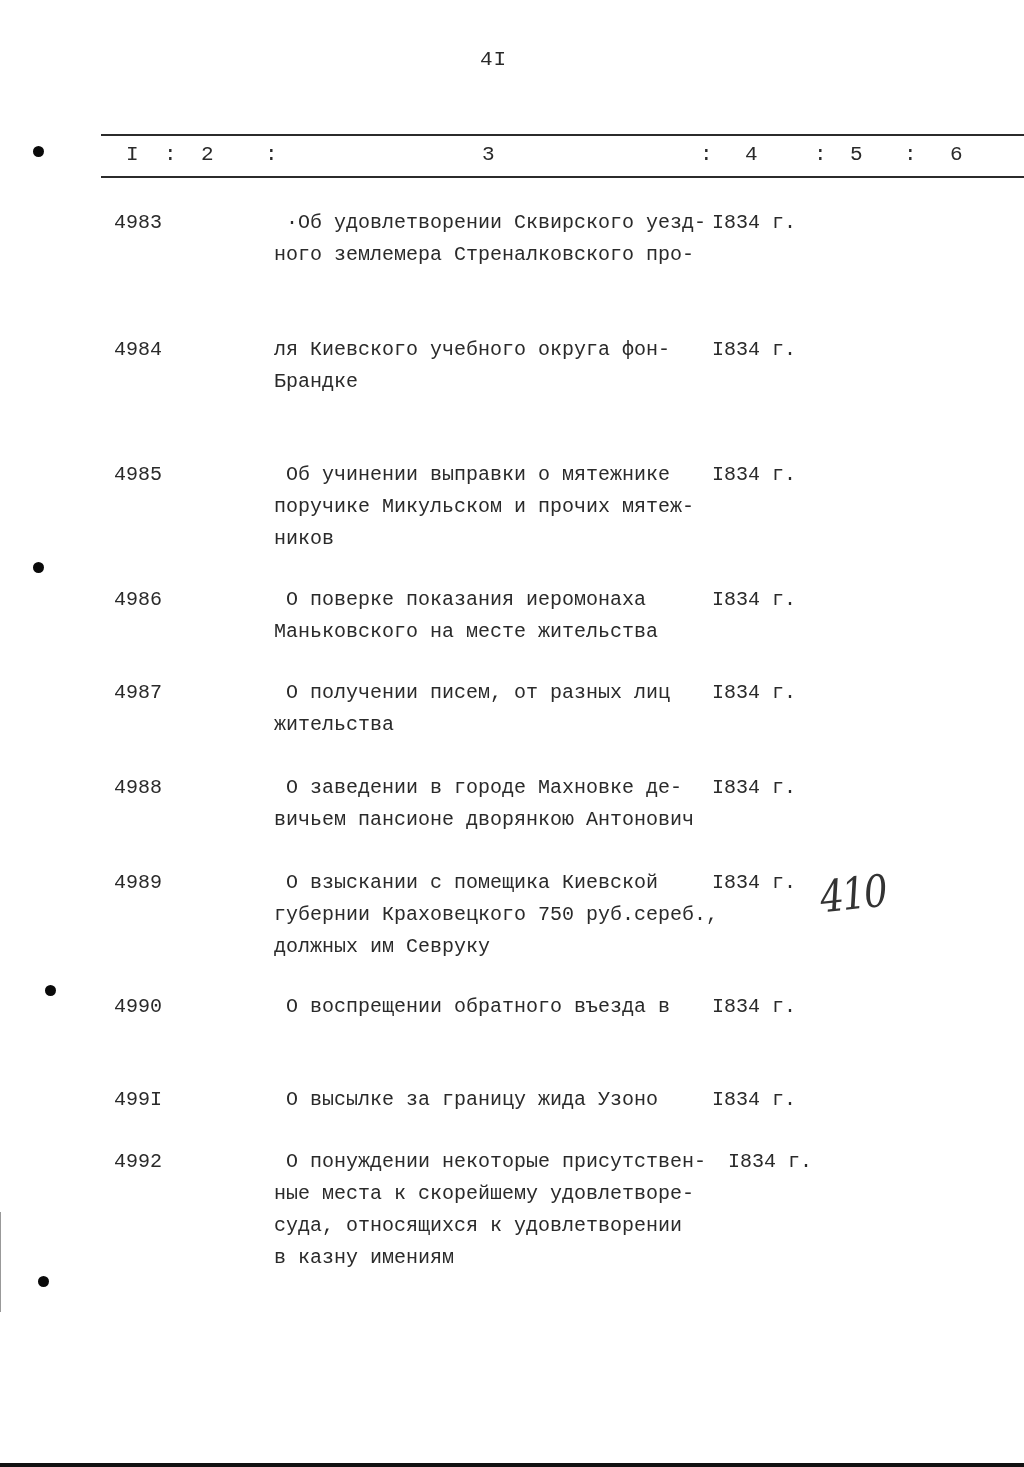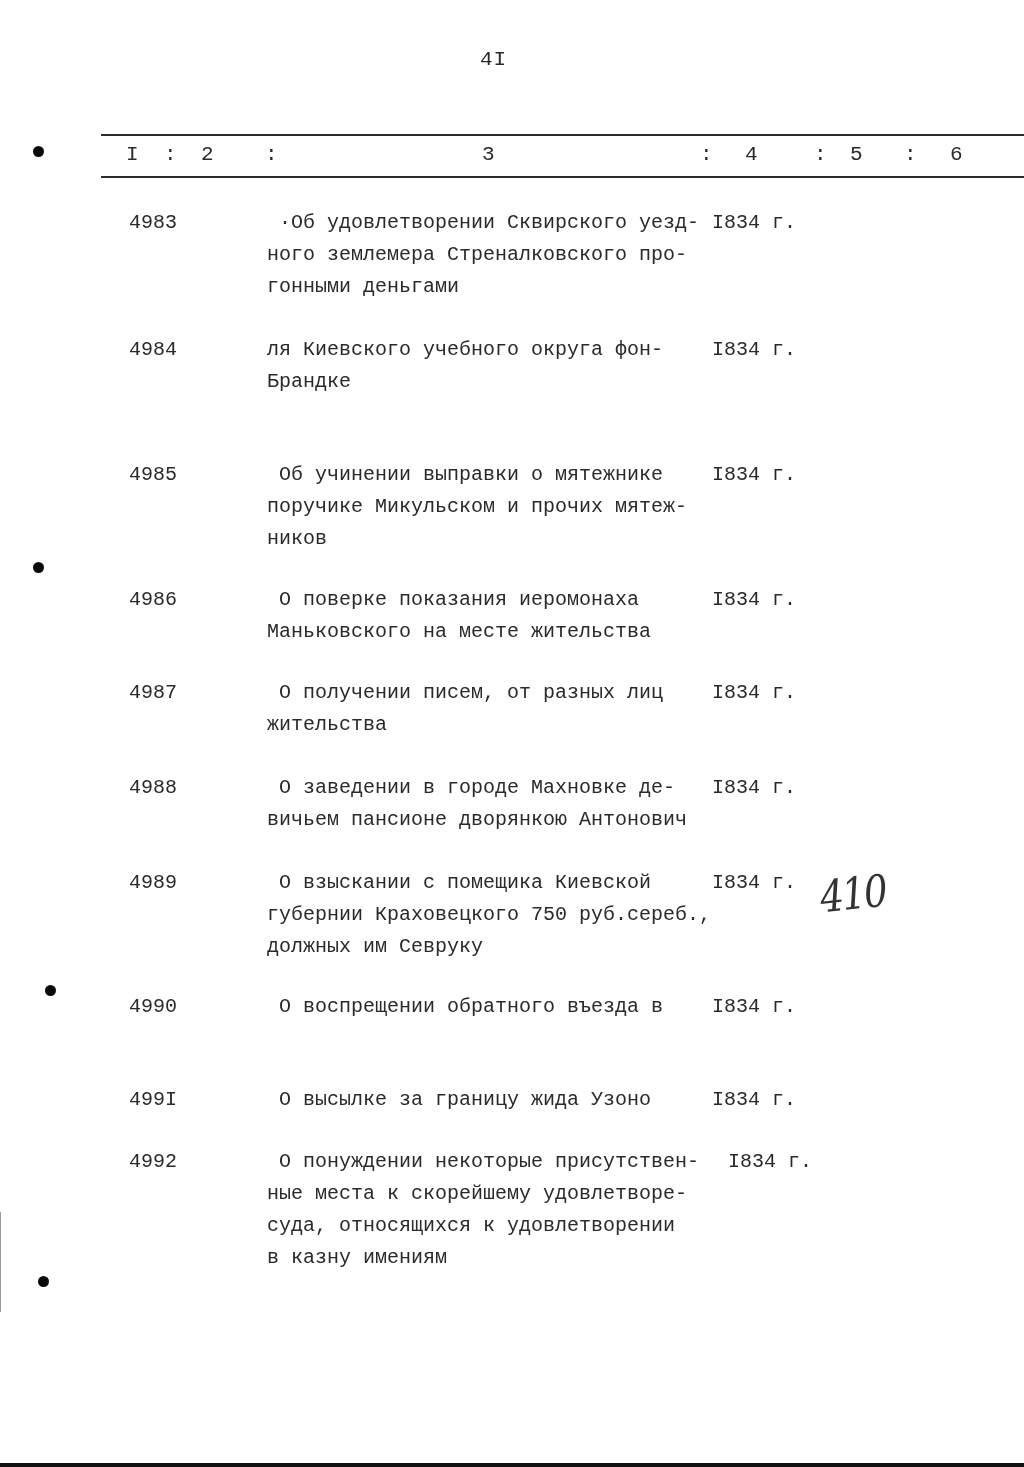--- a/index.html
+++ b/index.html
@@ -51,32 +51,33 @@
     }
     .entry {
       position: absolute;
       left: 0;
       width: 1024px;
       font-size: 20px;
       line-height: 32px;
     }
     .entry .num {
       position: absolute;
-      left: 129px;
+      left: 114px;
       top: 0;
       font-size: 20px;
     }
     .entry .title {
       position: absolute;
       left: 267px;
       top: 0;
       width: 460px;
     }
     .entry .title div {
       white-space: pre;
+      margin-left: 7px;
     }
     .entry .year {
       position: absolute;
       top: 0;
       white-space: pre;
     }
     .handwritten {
       position: absolute;
       left: 814px;
       top: 868px;
@@ -137,21 +138,20 @@
 </div>
 <div class="rule bottom"></div>
 
 <div class="entries">
 
   <div class="entry" style="top:207px;">
     <span class="num">4983</span>
     <div class="title">
       <div> ·Об удовлетворении Сквирского уезд-</div>
       <div>ного землемера Стреналковского про-</div>
-      <div>гонными деньгами</div>
     </div>
     <span class="year" style="left:712px;">I834 г.</span>
   </div>
 
   <div class="entry" style="top:334px;">
     <span class="num">4984</span>
     <div class="title">
       <div>ля Киевского учебного округа фон-</div>
       <div>Брандке</div>
     </div>

